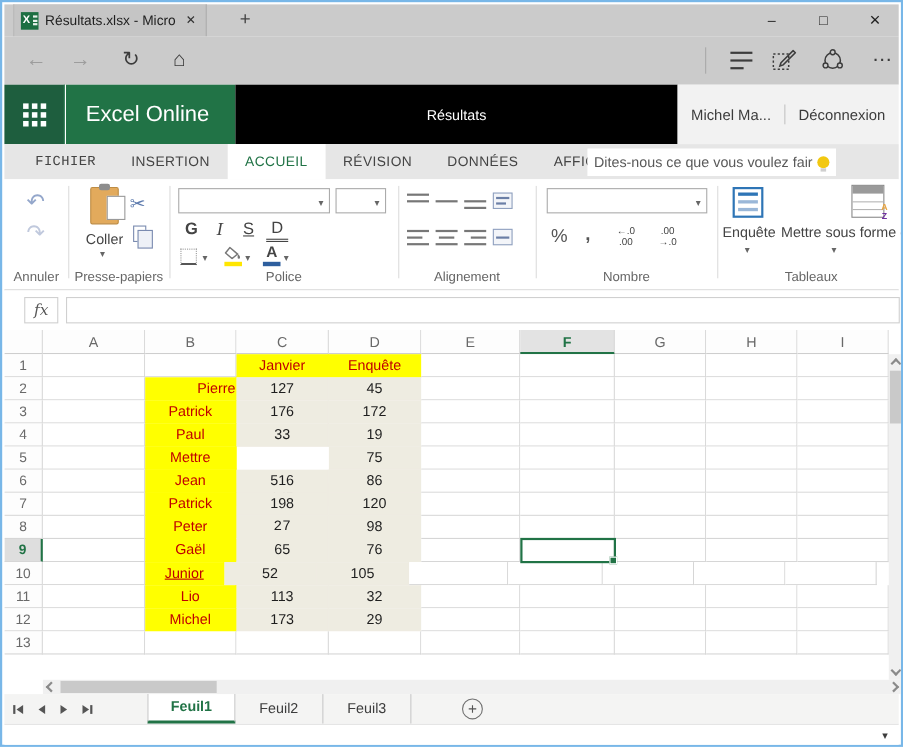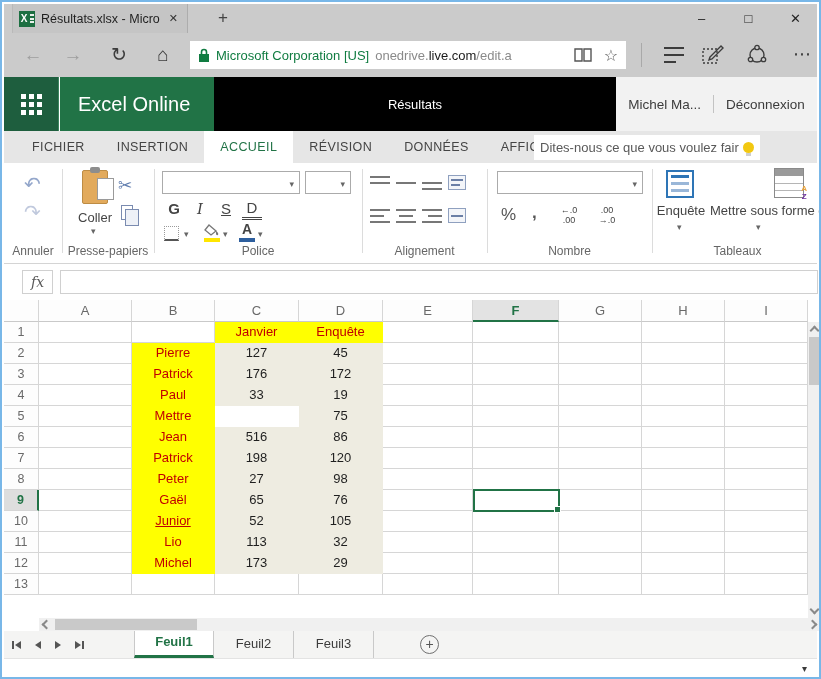--- a/index.html
+++ b/index.html
@@ -42,21 +42,21 @@
   .waffle-grid { display:grid; grid-template-columns:repeat(3,5px); grid-template-rows:repeat(3,5px); gap:3px; }
   .waffle-grid i { background:#fff; }
   .brand { position:absolute; left:56px; top:0; width:154px; height:54px; background:#217346; color:#fff; font-size:20px; display:flex; align-items:center; padding-left:18px; white-space:nowrap; }
   .doctitle { position:absolute; left:210px; top:0; width:402px; height:54px; background:#000; color:#fff; font-size:13px; display:flex; align-items:center; justify-content:center; }
   .account { position:absolute; left:612px; top:0; right:0; height:54px; background:#f2f2f2; display:flex; align-items:center; justify-content:center; gap:12px; font-size:13.5px; color:#3c3c3c; }
   .acct-div { width:1px; height:18px; background:#c3c3c3; }
 
   
   .ribtabs { position:absolute; left:2px; top:129px; right:2px; height:32px; background:#e6e6e6; display:flex; }
   .ribtab { height:32px; line-height:32px; padding:0 16px; font-size:12.5px; color:#444; letter-spacing:.4px; }
-  .ribtab:first-child { margin-left:12px; }
+  .ribtab:first-child { margin-left:12px;font-family:Liberation Mono, monospace; }
   .ribtab.active { background:#fff; color:#217346; }
   .tellme { position:absolute; left:530px; top:4px; width:226px; height:25px; background:#fff; display:flex; align-items:center; padding:0 6px; }
   .tellme-txt { font-size:13px; color:#595959; white-space:nowrap; overflow:hidden; flex:1; }
   .bulb { width:11px; height:11px; border-radius:50%; background:#f2c811; position:relative; flex:none; margin-left:2px; }
   .bulb::after { content:""; position:absolute; left:3px; top:11px; width:5px; height:3px; background:#cfcfcf; }
 
   
   .ribbon { position:absolute; left:2px; top:161px; right:2px; height:101px; background:#fff; border-bottom:1px solid #d4d4d4; }
   .gdiv { position:absolute; top:6px; width:1px; height:84px; background:#dcdcdc; }
   .glabel { position:absolute; bottom:5px; font-size:12px; color:#666; text-align:center; white-space:nowrap; }
@@ -167,33 +167,20 @@
     <div class="winctl" style="left:675px;">–</div>
     <div class="winctl" style="left:722px;">□</div>
     <div class="winctl" style="left:769px;">✕</div>
   </div>
 
   <div class="navbar">
     <div class="navbtn dis" style="left:12px;">←</div>
     <div class="navbtn dis" style="left:52px;">→</div>
     <div class="navbtn ena" style="left:98px;">↻</div>
     <div class="navbtn ena" style="left:142px;">⌂</div>
-    <div class="addr">
-      <svg width="12" height="15" viewBox="0 0 12 15">
-        <rect x="1" y="6" width="10" height="8" fill="#107c41"></rect>
-        <path d="M3.5 6 V4 a2.5 2.5 0 0 1 5 0 V6" fill="none" stroke="#107c41" stroke-width="1.6"></path>
-      </svg>
-      <span class="sec">Microsoft Corporation [US]</span>
-      <span class="url"><span class="u-dim">onedrive.</span><span class="u-dom">live.com</span><span class="u-dim">/edit.a</span></span>
-      <span style="flex:1"></span>
-      <svg class="addr-ic" width="18" height="14" viewBox="0 0 18 14">
-        <path d="M1 1 h7 v12 h-7 z M10 1 h7 v12 h-7 z" fill="none" stroke="#555" stroke-width="1.4"></path>
-      </svg>
-      <span class="addr-ic" style="font-size:16px;">☆</span>
-    </div>
     <div class="vdiv"></div>
     <div class="hub">
         <i></i>
         <i></i>
         <i></i>
       </div>
     <svg class="abs" style="left:698px; top:12px;" width="22" height="20" viewBox="0 0 22 20">
       <rect x="1" y="4" width="14" height="14" fill="none" stroke="#3c3c3c" stroke-width="1.4" stroke-dasharray="2 2"></rect>
       <path d="M8 12 L19 1 l2 2 L10 14 l-3 1 z" fill="none" stroke="#3c3c3c" stroke-width="1.4"></path>
     </svg>
@@ -386,21 +373,21 @@
           <div class="cell c-yellow c-month" style="width: 84px;">Enquête</div>
           <div class="cell" style="width: 90px;"></div>
           <div class="cell" style="width: 86px;"></div>
           <div class="cell" style="width: 83px;"></div>
           <div class="cell" style="width: 83px;"></div>
           <div class="cell" style="width: 83px;"></div>
         </div>
         <div class="grid-row">
           <div class="rn">2</div>
           <div class="cell" style="width: 93px;"></div>
-          <div class="cell c-yellow c-name" style="width: 83px;">Pierre</div>
+          <div class="cell c-yellow c-name" style="width: 83px; text-align: right;">Pierre</div>
           <div class="cell c-beige" style="width: 84px;">127</div>
           <div class="cell c-beige" style="width: 84px;">45</div>
           <div class="cell" style="width: 90px;"></div>
           <div class="cell" style="width: 86px;"></div>
           <div class="cell" style="width: 83px;"></div>
           <div class="cell" style="width: 83px;"></div>
           <div class="cell" style="width: 83px;"></div>
         </div>
         <div class="grid-row">
           <div class="rn">3</div>
@@ -459,21 +446,21 @@
           <div class="cell" style="width: 90px;"></div>
           <div class="cell" style="width: 86px;"></div>
           <div class="cell" style="width: 83px;"></div>
           <div class="cell" style="width: 83px;"></div>
           <div class="cell" style="width: 83px;"></div>
         </div>
         <div class="grid-row">
           <div class="rn">8</div>
           <div class="cell" style="width: 93px;"></div>
           <div class="cell c-yellow c-name" style="width: 83px;">Peter</div>
-          <div class="cell c-beige" style="width: 84px;">27</div>
+          <div class="cell c-beige" style="width: 84px; font-family: Liberation Mono, monospace;">27</div>
           <div class="cell c-beige" style="width: 84px;">98</div>
           <div class="cell" style="width: 90px;"></div>
           <div class="cell" style="width: 86px;"></div>
           <div class="cell" style="width: 83px;"></div>
           <div class="cell" style="width: 83px;"></div>
           <div class="cell" style="width: 83px;"></div>
         </div>
         <div class="grid-row">
           <div class="rn sel">9</div>
           <div class="cell" style="width: 93px;"></div>
@@ -482,21 +469,21 @@
           <div class="cell c-beige" style="width: 84px;">76</div>
           <div class="cell" style="width: 90px;"></div>
           <div class="cell" style="width: 86px;"></div>
           <div class="cell" style="width: 83px;"></div>
           <div class="cell" style="width: 83px;"></div>
           <div class="cell" style="width: 83px;"></div>
         </div>
         <div class="grid-row">
           <div class="rn">10</div>
           <div class="cell" style="width: 93px;"></div>
-          <div class="cell c-yellow c-name" style="width: 83px; text-decoration: underline;">Junior</div>
+          <div class="cell c-yellow c-name" style="width: 72px; text-decoration: underline;">Junior</div>
           <div class="cell c-beige" style="width: 84px;">52</div>
           <div class="cell c-beige" style="width: 84px;">105</div>
           <div class="cell" style="width: 90px;"></div>
           <div class="cell" style="width: 86px;"></div>
           <div class="cell" style="width: 83px;"></div>
           <div class="cell" style="width: 83px;"></div>
           <div class="cell" style="width: 83px;"></div>
         </div>
         <div class="grid-row">
           <div class="rn">11</div>

